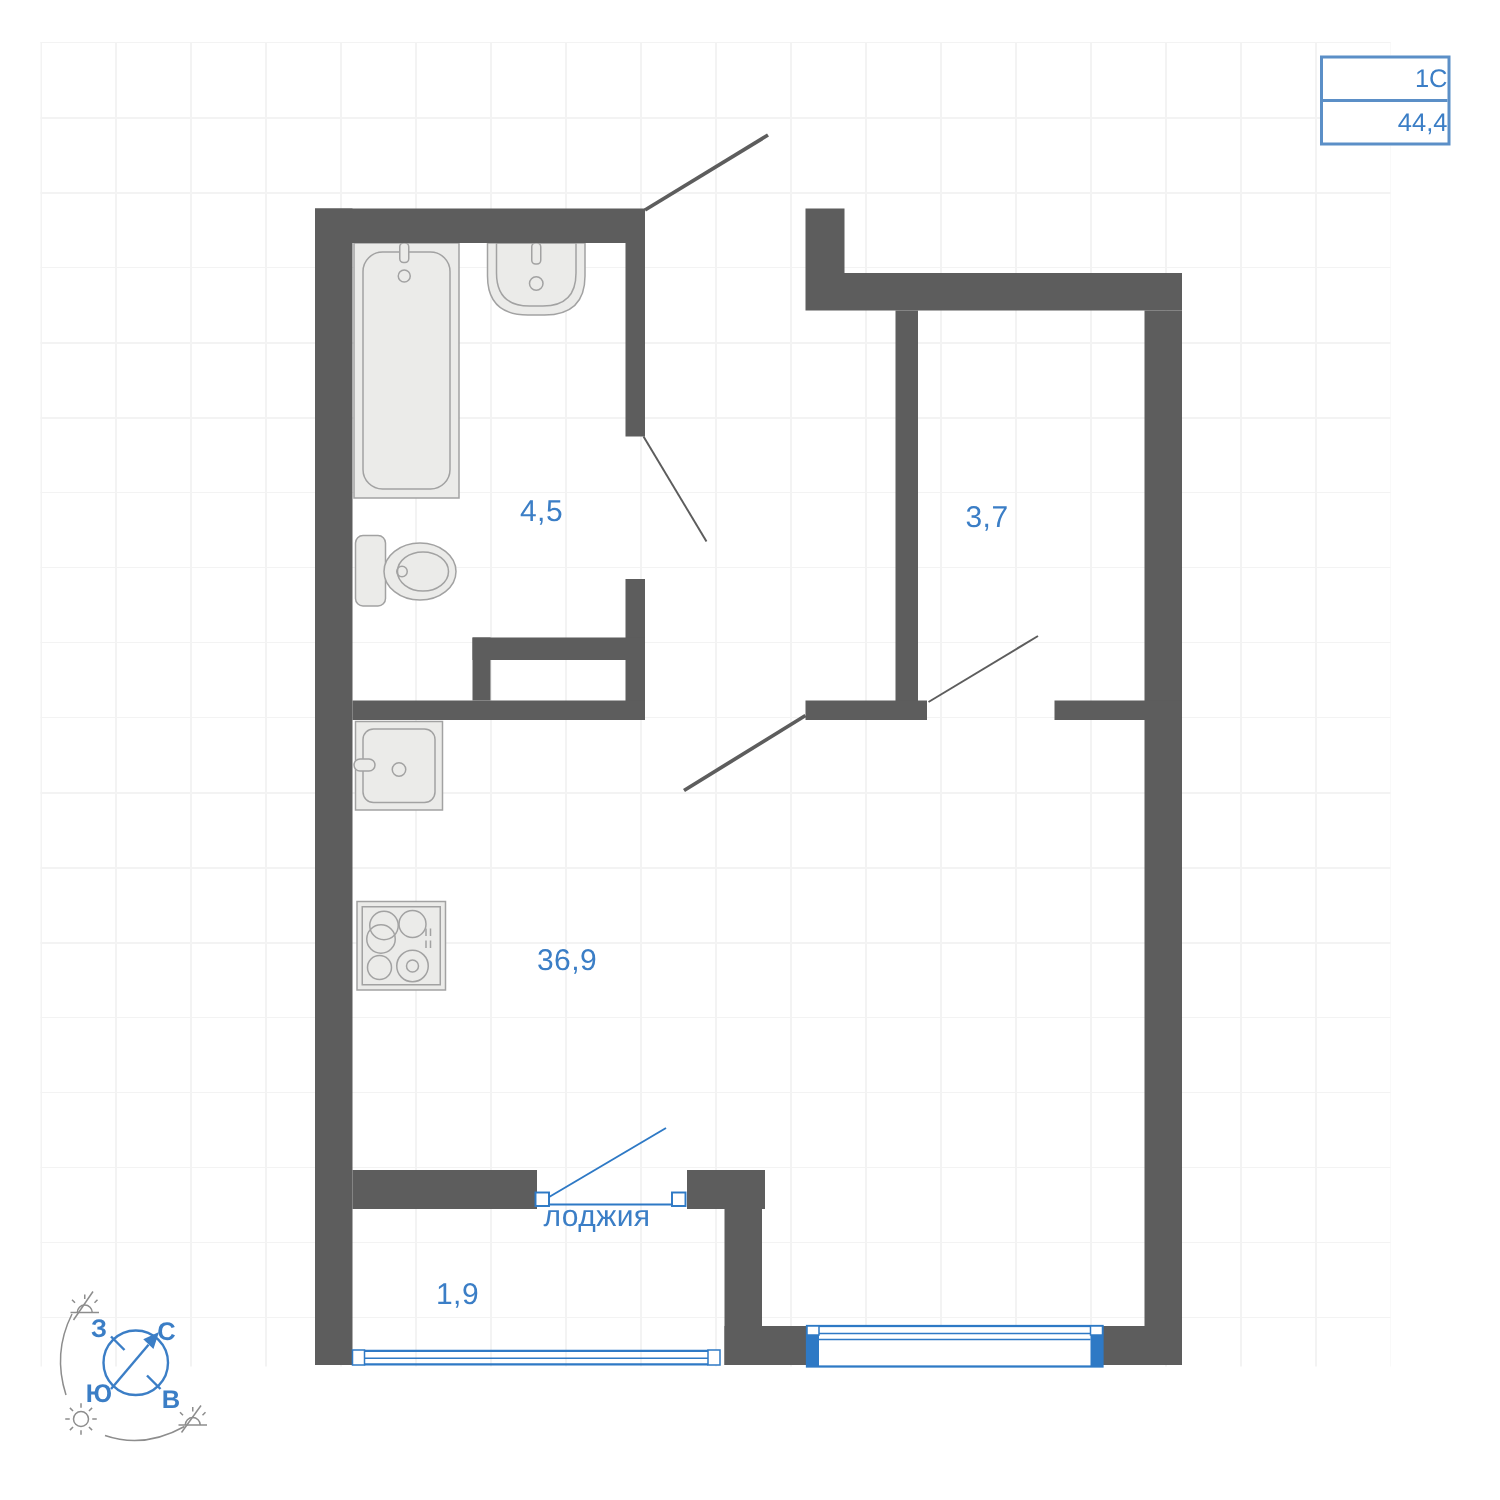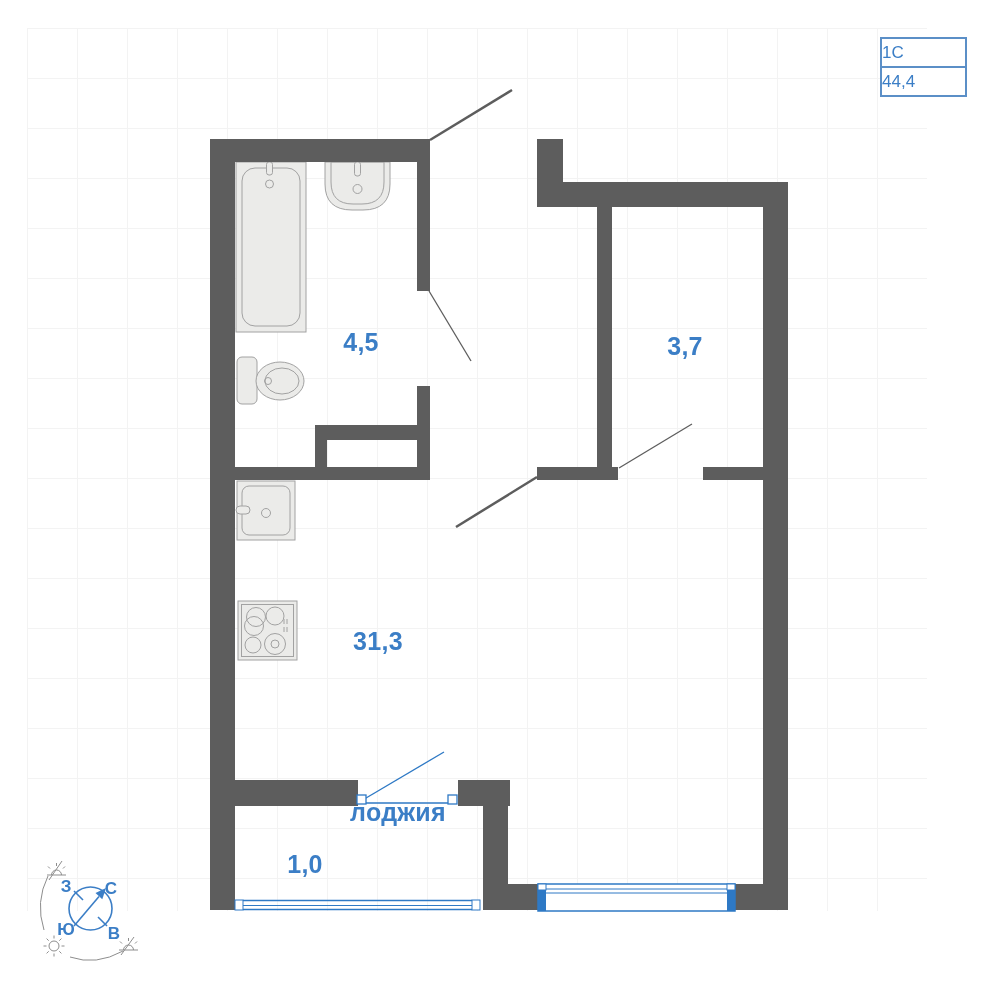--- a/index.html
+++ b/index.html
@@ -15,23 +15,23 @@
   .swing-thin{stroke:var(--wall);fill:none;stroke-width:1.3;}
   .fx{fill:var(--fixture-fill);stroke:var(--fixture-stroke);stroke-width:1;}
   .fxl{fill:none;stroke:var(--fixture-stroke);stroke-width:1;}
   .bl{stroke:var(--window-blue);fill:none;}
   .blf{fill:var(--window-blue);}
   .wb{fill:#fff;stroke:var(--window-blue);}
   .cmp{stroke:var(--accent-blue);fill:none;stroke-width:1.6;}
   .cmp-txt{fill:var(--accent-blue);font-family:"Liberation Sans",sans-serif;font-size:17px;font-weight:600;}
   .decor{stroke:var(--decor-gray);fill:none;stroke-width:1;}
   .room-label{position:absolute;transform:translate(-50%,-50%);color:var(--accent-blue);
-              font-size:25px;letter-spacing:.3px;white-space:nowrap;font-weight:bold;}
+              font-size:20px;letter-spacing:.3px;white-space:nowrap;}
   #area-badge{position:absolute;left:880px;top:37px;width:83px;border:2px solid var(--badge-border);
-              background:#fff;color:var(--accent-blue);font-size:17px;text-align:left;}
+              background:#fff;color:var(--accent-blue);font-size:17px;text-align:right;}
   #area-badge .cell{height:27px;line-height:27px;}
   #area-badge .cell:first-child{border-bottom:2px solid var(--badge-border);}
 </style>
 </head>
 <body>
 
 <div id="stage">
   <div id="grid"></div>
 
   <svg width="1000" height="1000" viewBox="0 0 1000 1000">
@@ -153,22 +153,22 @@
       <polygon fill="var(--accent-blue)" points="106,888 102.3,899.3 95.5,892.9"></polygon>
 
       <text class="cmp-txt" x="66" y="886" text-anchor="middle" dominant-baseline="central">З</text>
       <text class="cmp-txt" x="111" y="888" text-anchor="middle" dominant-baseline="central">С</text>
       <text class="cmp-txt" x="66" y="929" text-anchor="middle" dominant-baseline="central">Ю</text>
       <text class="cmp-txt" x="114" y="933" text-anchor="middle" dominant-baseline="central">В</text>
     </g>
   </svg>
 
   <div class="room-label" style="left:361px;top:342px">4,5</div>
-  <div class="room-label" style="left:685px;top:346px">3,7</div>
-  <div class="room-label" style="left:378px;top:641px">31,3</div>
-  <div class="room-label" style="left:305px;top:864px">1,0</div>
+  <div class="room-label" style="left:658px;top:346px">3,7</div>
+  <div class="room-label" style="left:378px;top:641px">36,9</div>
+  <div class="room-label" style="left:305px;top:864px">1,9</div>
   <div class="room-label" style="left:398px;top:812px">лоджия</div>
 
   <div id="area-badge">
     <div class="cell">1С</div>
     <div class="cell">44,4</div>
   </div>
 </div>
 
 </body></html>

